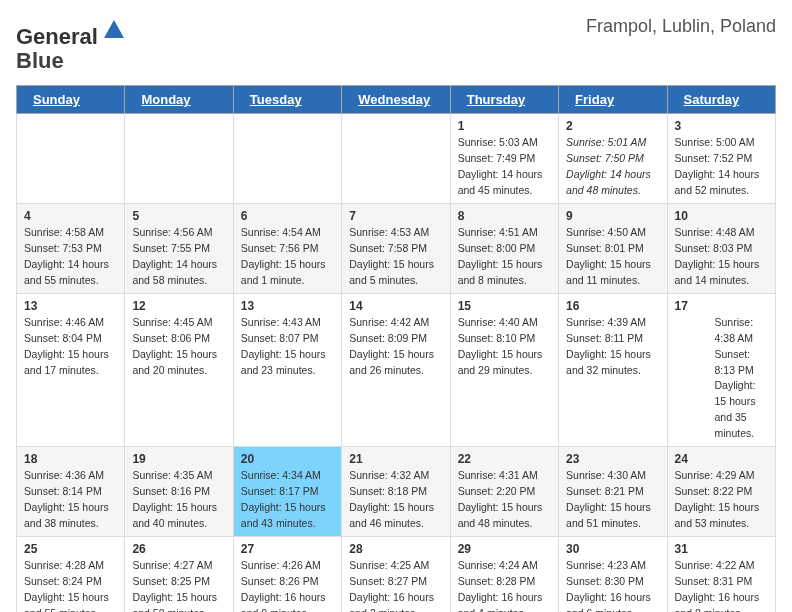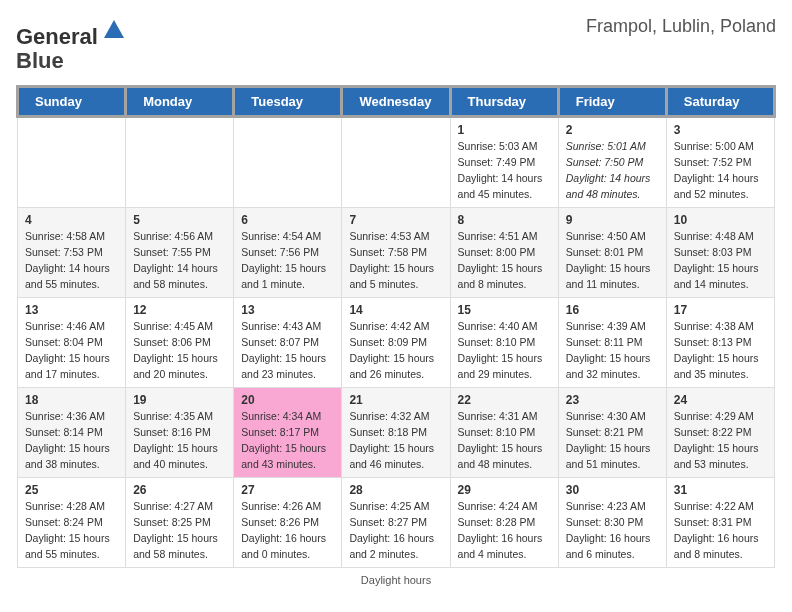--- a/index.html
+++ b/index.html
@@ -49,21 +49,22 @@
       border-collapse: collapse;
       border: 1px solid #ccc;
     }
     .calendar th {
       background-color: #2a6db5;
       color: #fff;
       text-align: left;
       padding: 6px 16px;
       font-size: 13px;
       font-weight: bold;
-      border: 3px solid #a3a3a3;
+      border: 1px solid #a3a3a3;
+      text-decoration: underline;
     }
     .calendar td {
       vertical-align: top;
       padding: 5px 7px;
       border: 1px solid #ddd;
       font-size: 10.5px;
       color: #333;
       background: #fff;
       width: calc(100%/7);
       min-height: 80px;
@@ -236,59 +237,59 @@
         </td>
         <td>
           <span class="day-num">16</span>
           <div class="day-info" style="white-space: pre-line;">Sunrise: 4:39 AM
 Sunset: 8:11 PM
 Daylight: 15 hours
 and 32 minutes.</div>
         </td>
         <td>
           <span class="day-num">17</span>
-          <div class="day-info" style="white-space: pre-line;">Sunrise: 4:38 AM
+          <div class="day-info" style="white-space: pre-line; margin-left: 40px;">Sunrise: 4:38 AM
 Sunset: 8:13 PM
 Daylight: 15 hours
 and 35 minutes.</div>
         </td>
       </tr>
       <tr style="background: rgb(245, 245, 245);">
         <td style="background: rgb(245, 245, 245);">
           <span class="day-num">18</span>
           <div class="day-info" style="white-space: pre-line;">Sunrise: 4:36 AM
 Sunset: 8:14 PM
 Daylight: 15 hours
 and 38 minutes.</div>
         </td>
         <td style="background: rgb(245, 245, 245);">
           <span class="day-num">19</span>
           <div class="day-info" style="white-space: pre-line;">Sunrise: 4:35 AM
 Sunset: 8:16 PM
 Daylight: 15 hours
 and 40 minutes.</div>
         </td>
-        <td style="background: #f9a8d4;">
+        <td style="background: #7dd3fc;">
           <span class="day-num">20</span>
           <div class="day-info" style="white-space: pre-line;">Sunrise: 4:34 AM
 Sunset: 8:17 PM
 Daylight: 15 hours
 and 43 minutes.</div>
         </td>
         <td style="background: rgb(245, 245, 245);">
           <span class="day-num">21</span>
           <div class="day-info" style="white-space: pre-line;">Sunrise: 4:32 AM
 Sunset: 8:18 PM
 Daylight: 15 hours
 and 46 minutes.</div>
         </td>
         <td style="background: rgb(245, 245, 245);">
           <span class="day-num">22</span>
           <div class="day-info" style="white-space: pre-line;">Sunrise: 4:31 AM
-Sunset: 8:10 PM
+Sunset: 2:20 PM
 Daylight: 15 hours
 and 48 minutes.</div>
         </td>
         <td style="background: rgb(245, 245, 245);">
           <span class="day-num">23</span>
           <div class="day-info" style="white-space: pre-line;">Sunrise: 4:30 AM
 Sunset: 8:21 PM
 Daylight: 15 hours
 and 51 minutes.</div>
         </td>

